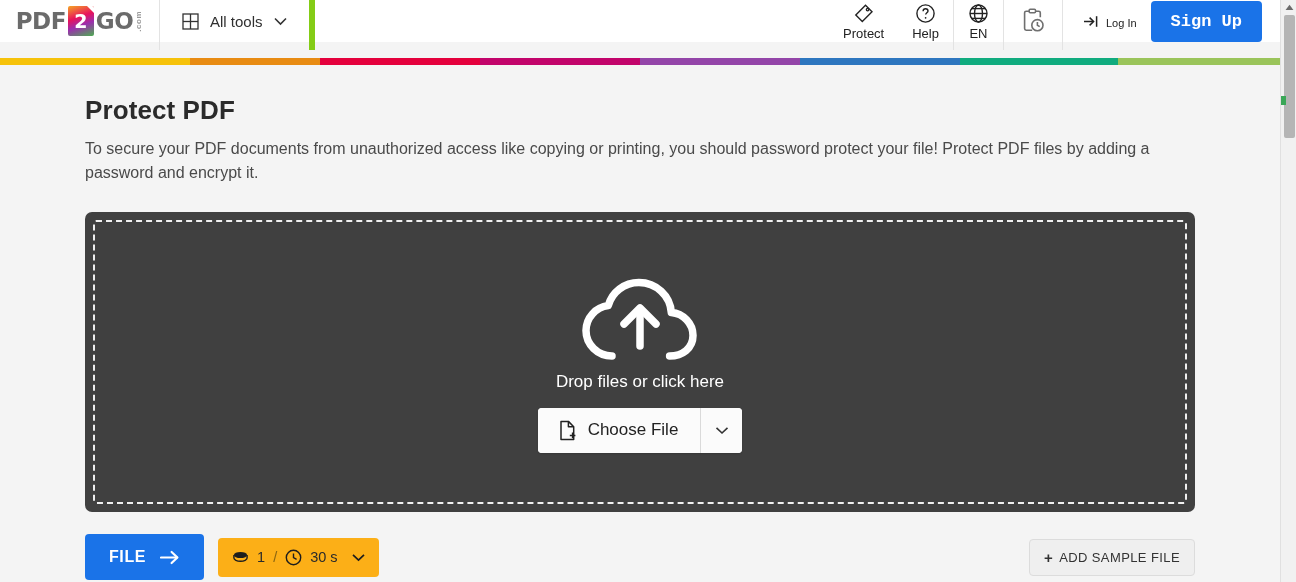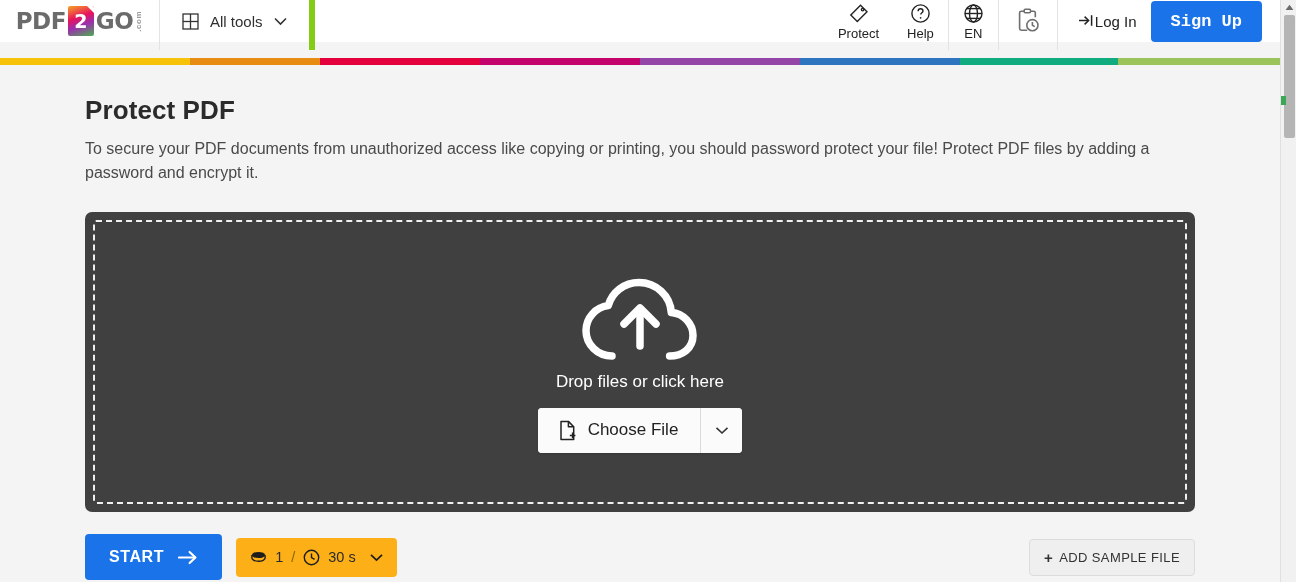--- a/index.html
+++ b/index.html
@@ -67,22 +67,22 @@
   .hdr-item {
     display: flex; flex-direction: column; align-items: center; justify-content: center;
     gap: 3px; padding: 0 14px; height: 58px; cursor: pointer;
     text-decoration: none;
   }
   .hdr-item .lbl { font-size: 13px; color: #222; line-height: 1; }
   .divider { width: 1px; height: 58px; background: #e3e3e3; }
 
   .auth-wrap { display: flex; align-items: center; gap: 14px; padding: 0 18px 0 20px; }
   .login {
-    display: flex; align-items: flex-start; 
-    font-size: 15px; color: #222; cursor: pointer; text-decoration: none;
+    display: flex; align-items: flex-end; gap: 6px;
+    font-size: 11px; color: #222; cursor: pointer; text-decoration: none;
   }
   .signup {
     background: #1a73e8; color: #fff;
     font-size: 17px; font-weight: bold;
     padding: 11px 20px; border: none; border-radius: 4px;
     cursor: pointer; font-family: Liberation Mono, monospace;
   }
 
   
   .colorbar {
@@ -341,21 +341,21 @@
                   <polyline points="1.5,1.8 7,7 12.5,1.8"></polyline>
                 </svg>
               </span>
             </div>
           </div>
         </div>
       </div>
 
       <div class="footer-row">
         <button class="start-btn">
-          <span>START</span>
+          <span>FILE</span>
           <span>
             <svg width="20" height="15" viewBox="0 0 20 15" fill="none" stroke="#fff" stroke-width="2.2" stroke-linecap="round" stroke-linejoin="round">
               <line x1="1" y1="7.5" x2="17" y2="7.5"></line>
               <polyline points="11.6,2 17.4,7.5 11.6,13"></polyline>
             </svg>
           </span>
         </button>
 
         <button class="credit-badge">
           <span>

